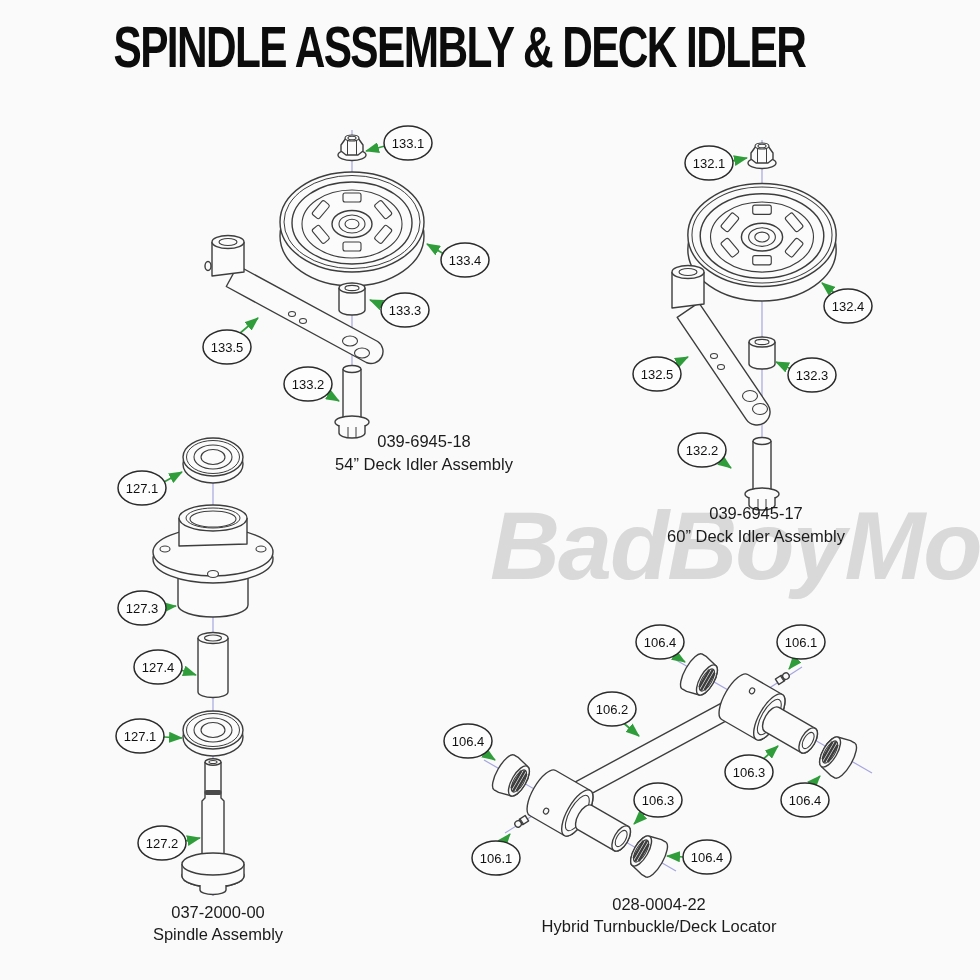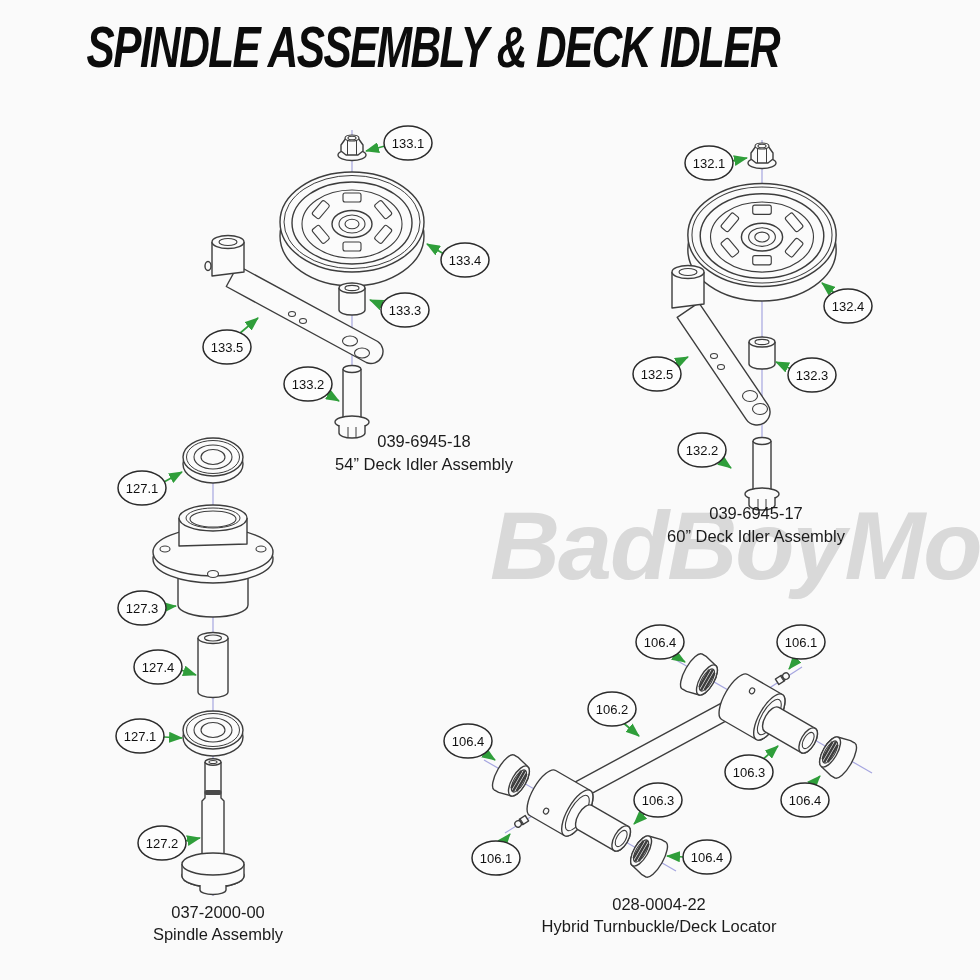--- a/index.html
+++ b/index.html
@@ -1,21 +1,21 @@
 <!DOCTYPE html>
 <html><head>
 <meta charset="utf-8">
 <style>
   html,body{margin:0;padding:0;}
   body{width:980px;height:980px;position:relative;overflow:hidden;background:#fafafa;
        font-family:"Liberation Sans", sans-serif;}
   .watermark{position:absolute;left:50%;top:50%;z-index:0;white-space:nowrap;
 romans    transform:translate(-50%,-50%) rotate(-46deg);
     font-size:97px;font-weight:bold;font-style:italic;color:#d9d9d9;letter-spacing:-2px;}
-  .title{position:absolute;top:14px;left:0;width:892px;text-align:left;z-index:2;font-style:italic;}
+  .title{position:absolute;top:14px;left:0;width:892px;text-align:right;z-index:2;}
   .title span{display:inline-block;transform:scale(0.80,1.08);transform-origin:center top;
     font-size:53px;font-weight:900;color:#0c0c0c;letter-spacing:-2px;white-space:nowrap;}
   svg{position:absolute;left:0;top:0;z-index:1;}
   .fl{stroke:#3d3d3d;stroke-width:1.4;fill:#fbfbfb;stroke-linejoin:round;}
   .flt{stroke:#3d3d3d;stroke-width:1.1;fill:#fbfbfb;}
   .thin{stroke:#3d3d3d;stroke-width:1.0;fill:none;}
   .cl{stroke:#a6a6e0;stroke-width:1.2;fill:none;}
   .arrow{stroke:#2f9e3a;stroke-width:1.7;fill:none;}
   .bub{fill:#fdfdfd;stroke:#2b2b2b;stroke-width:1.5;}
   .bubt{font-family:"Liberation Sans",sans-serif;font-size:13px;fill:#111;text-anchor:middle;}

